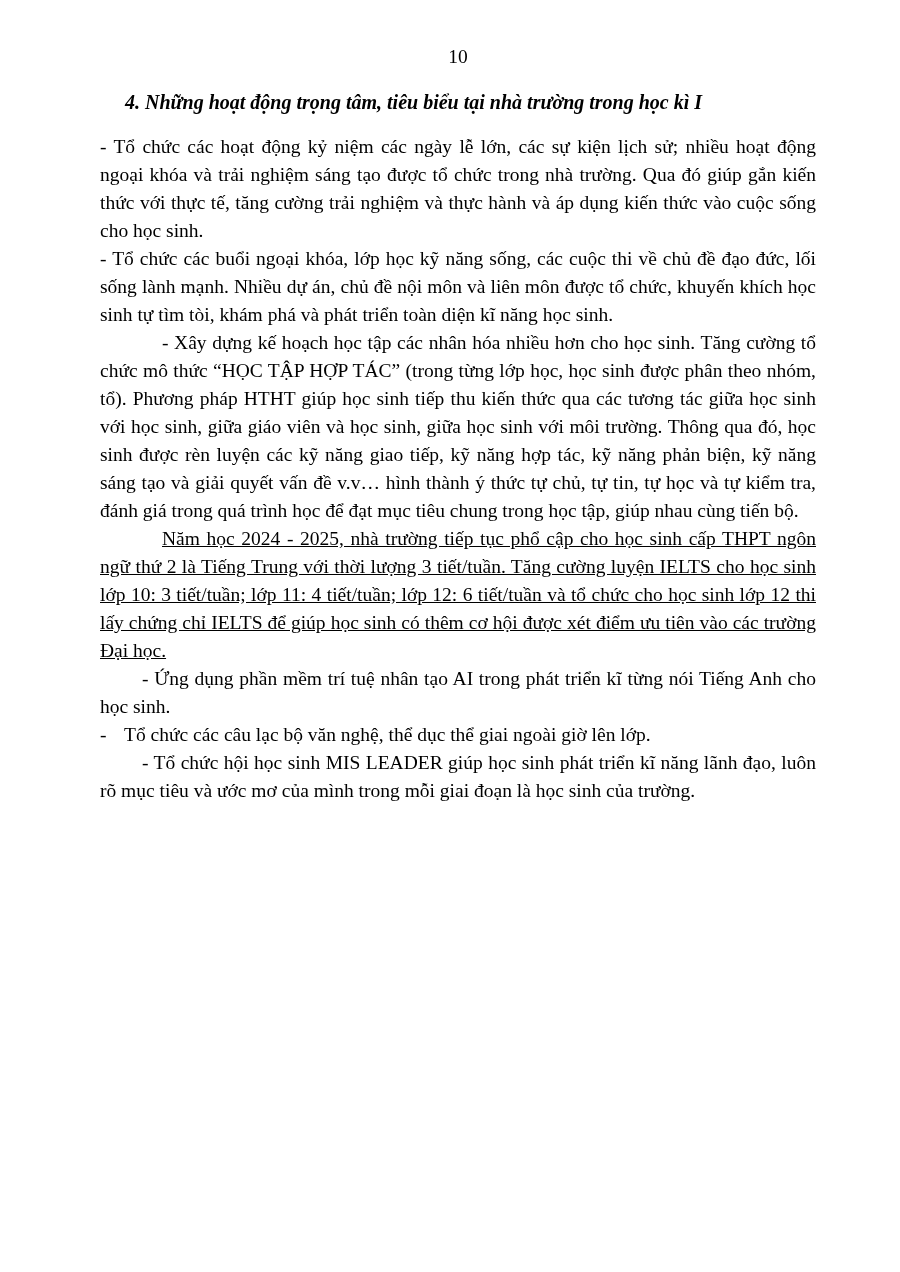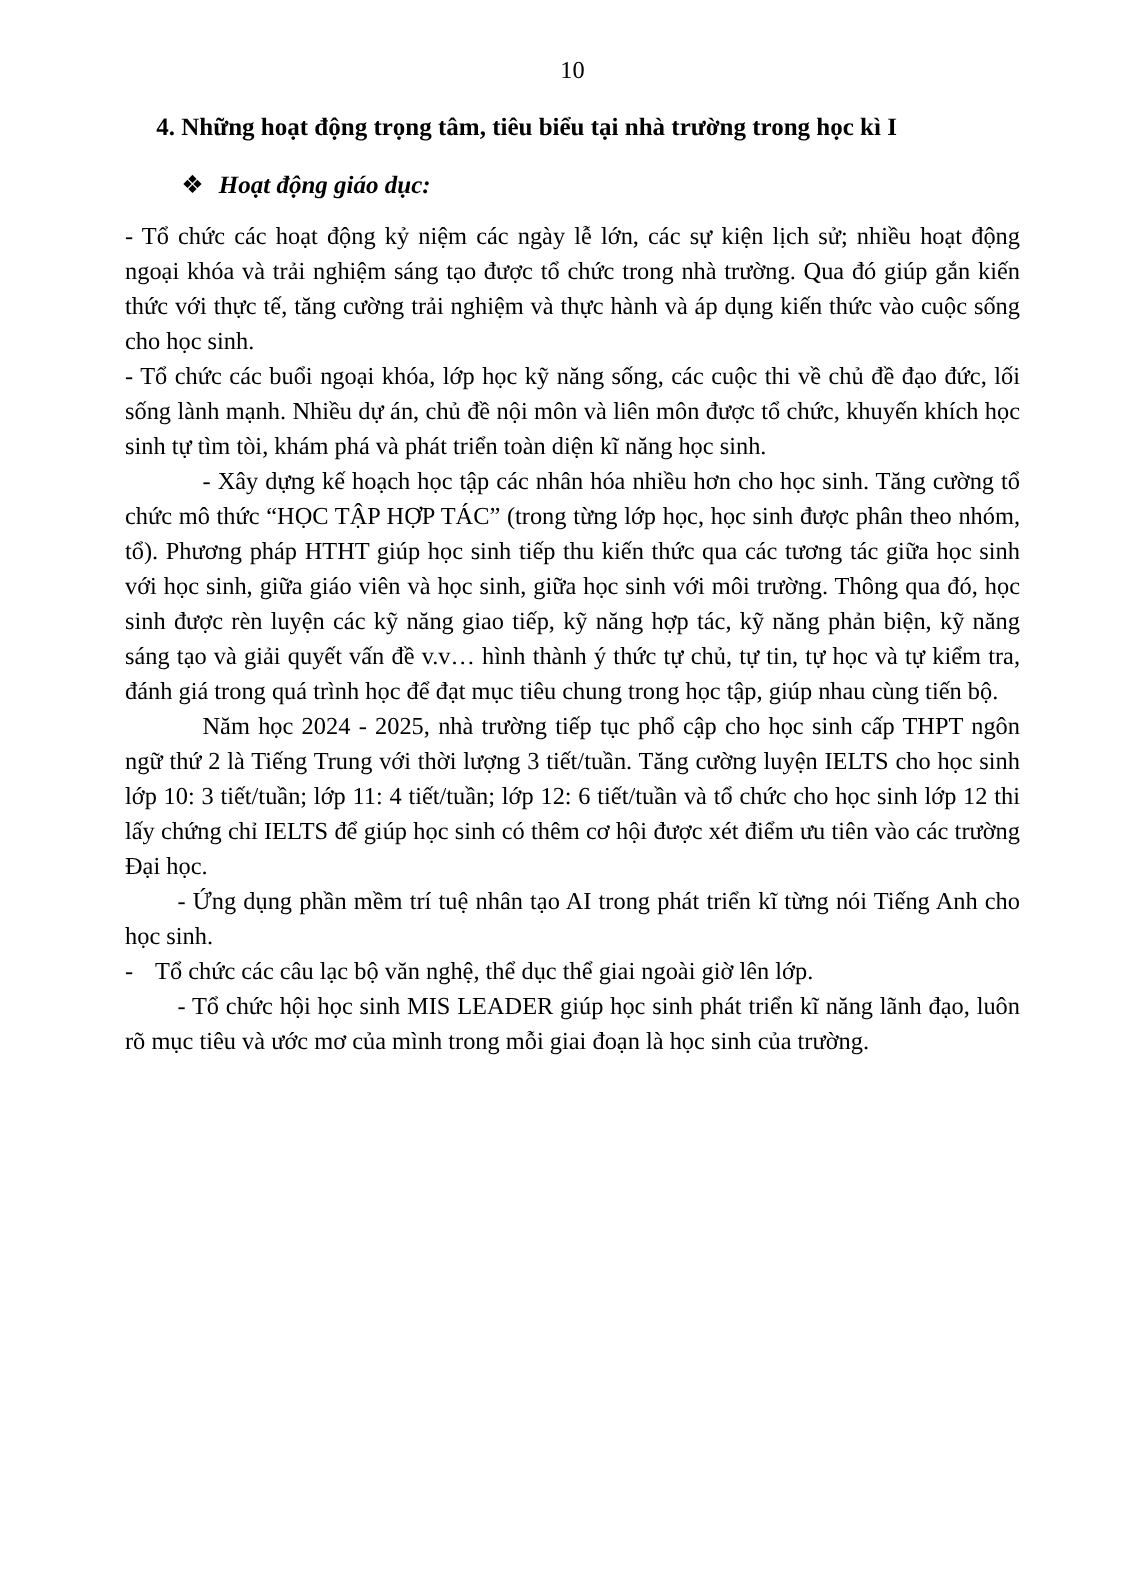--- a/index.html
+++ b/index.html
@@ -18,59 +18,57 @@
   .page-number {
     text-align: center;
     font-size: 19.5px; line-height: 28px;
     margin: 0 0 17px 0;
   }
   .doc-heading {
     font-size: 20px; line-height: 28px;
     font-weight: bold;
     margin: 0 0 17px 0;
     text-indent: 25px;
+    font-style: italic;
   }
   .bullet-line {
     font-size: 20px; line-height: 28px;
     font-weight: bold; font-style: italic;
     margin: 0 0 14px 45px;
   }
   .bullet-line .bullet-glyph {
     font-family: "DejaVu Sans", sans-serif;
     font-style: normal;
     display: inline-block; width: 30px;
   }
   .bullet-line.skills { margin-bottom: 21px; }
   p.body-par {
     font-size: 19.5px; line-height: 28px;
     margin: 0;
     text-align: justify;
   }
   .p1 { margin-bottom: 21px; }
   .p2 { margin-bottom: 23px; }
   .p3 { text-indent: 62px; margin-bottom: 0; }
-  .p4 { text-indent: 62px; margin-bottom: 4px; }
+  .p4 { text-indent: 62px; margin-bottom: 4px; text-decoration: underline; }
   .p5 { text-indent: 62px; margin-bottom: 19px; }
   .p6 { text-indent: 42px; margin-bottom: 22px; }
   .p7 { margin-left: 40px; margin-bottom: 22px; text-align: left; }
   .p7 .dash-tab { display: inline-block; width: 24px; }
   .p8 { text-indent: 42px; }
 </style>
 </head>
 <body>
 
 <div class="page">
 
   <div class="page-number">10</div>
 
   <div class="doc-heading">4. Những hoạt động trọng tâm, tiêu biểu tại nhà trường trong học kì I</div>
 
-  <div class="bullet-line">
-    <span class="bullet-glyph">❖</span><span>Hoạt động giáo dục:</span>
-  </div>
 
   <p class="body-par p2">- Tổ chức các hoạt động kỷ niệm các ngày lễ lớn, các sự kiện lịch sử; nhiều hoạt động ngoại khóa và trải nghiệm sáng tạo được tổ chức trong nhà trường. Qua đó giúp gắn kiến thức với thực tế, tăng cường trải nghiệm và thực hành và áp dụng kiến thức vào cuộc sống cho học sinh.</p>
 
   <p class="body-par p1">- Tổ chức các buổi ngoại khóa, lớp học kỹ năng sống, các cuộc thi về chủ đề đạo đức, lối sống lành mạnh. Nhiều dự án, chủ đề nội môn và liên môn được tổ chức, khuyến khích học sinh tự tìm tòi, khám phá và phát triển toàn diện kĩ năng học sinh.</p>
 
   <p class="body-par p3">- Xây dựng kế hoạch học tập các nhân hóa nhiều hơn cho học sinh. Tăng cường tổ chức mô thức “HỌC TẬP HỢP TÁC” (trong từng lớp học, học sinh được phân theo nhóm, tổ). Phương pháp HTHT giúp học sinh tiếp thu kiến thức qua các tương tác giữa học sinh với học sinh, giữa giáo viên và học sinh, giữa học sinh với môi trường. Thông qua đó, học sinh được rèn luyện các kỹ năng giao tiếp, kỹ năng hợp tác, kỹ năng phản biện, kỹ năng sáng tạo và giải quyết vấn đề v.v… hình thành ý thức tự chủ, tự tin, tự học và tự kiểm tra, đánh giá trong quá trình học để đạt mục tiêu chung trong học tập, giúp nhau cùng tiến bộ.</p>
 
   <p class="body-par p4">Năm học 2024 - 2025, nhà trường tiếp tục phổ cập cho học sinh cấp THPT ngôn ngữ thứ 2 là Tiếng Trung với thời lượng 3 tiết/tuần. Tăng cường luyện IELTS cho học sinh lớp 10: 3 tiết/tuần; lớp 11: 4 tiết/tuần; lớp 12: 6 tiết/tuần và tổ chức cho học sinh lớp 12 thi lấy chứng chỉ IELTS để giúp học sinh có thêm cơ hội được xét điểm ưu tiên vào các trường Đại học.</p>
 
 

